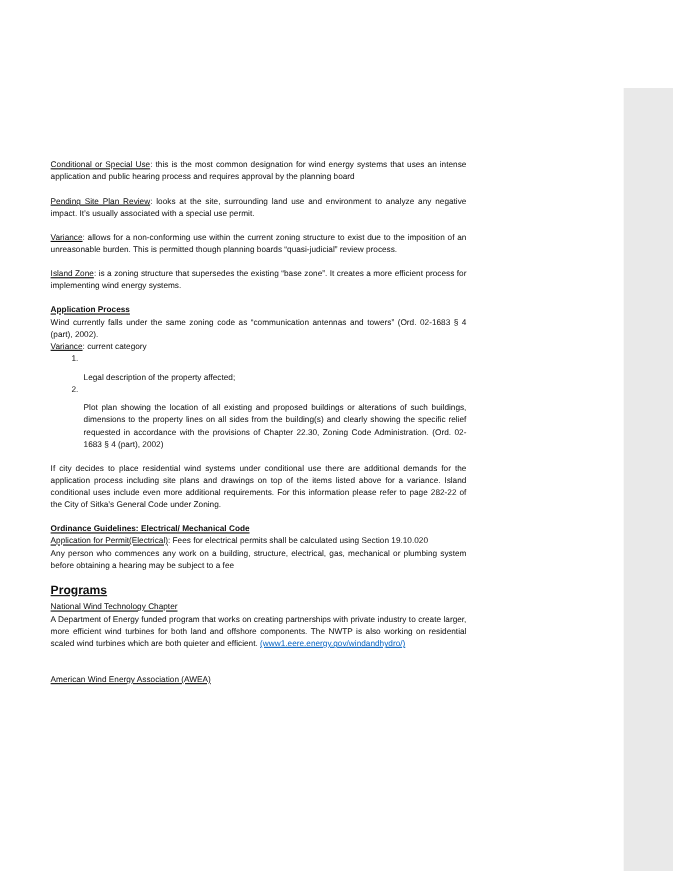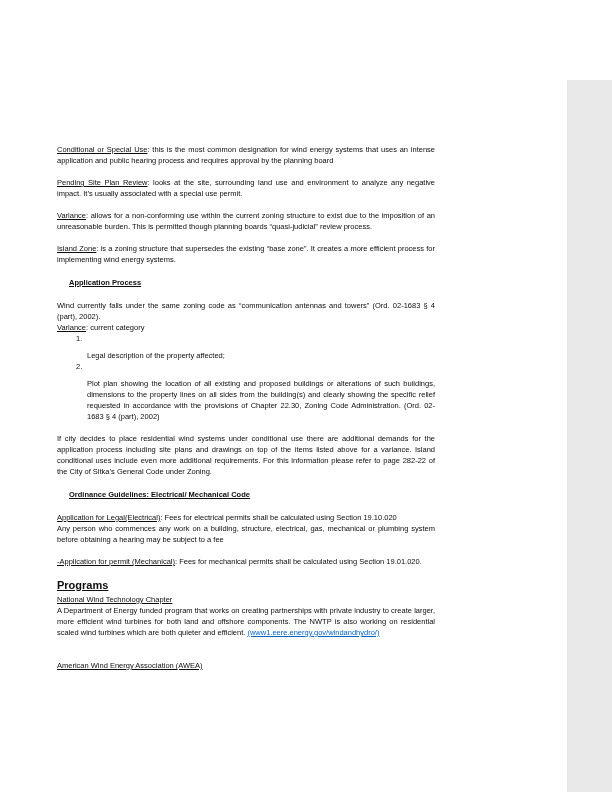--- a/index.html
+++ b/index.html
@@ -6,29 +6,29 @@
   html, body { margin: 0; padding: 0; }
   body {
     width: 612px; height: 792px;
     background: #ffffff;
     font-family: "Liberation Sans", sans-serif;
     color: #0d0d0d;
   }
   .page { position: relative; width: 612px; height: 792px; background: #ffffff; overflow: hidden; }
   .edge-band { position: absolute; left: 567px; top: 80px; width: 45px; height: 712px; background: #e9e9e9; }
   .content {
-    position: absolute; left: 57px; top: 144px; width: 378px;
+    position: absolute; left: 46px; top: 144px; width: 378px;
     font-size: 7.5px; line-height: 11px;
   }
   .para { margin: 0 0 11px 0; text-align: justify; }
   .tight { margin-bottom: 0; }
   .u { text-decoration: underline; }
   .h-section {
     font-size: 7.5px; line-height: 11px; font-weight: bold;
-    text-decoration: underline; margin: 12px;
+    text-decoration: underline; margin: 0;
   }
   .h-programs {
     font-size: 11px; line-height: 14px; font-weight: bold;
     text-decoration: underline; margin: 5px 0 2px 0;
   }
   .list-row { display: flex; margin: 0; }
   .list-num { flex: 0 0 11px; margin-left: 19px; }
   .list-text { flex: 1; text-align: justify; margin-top: 17px; }
   .mb { margin-bottom: 11px; }
   .link { color: #0563C1; text-decoration: underline; cursor: pointer; }
@@ -63,25 +63,24 @@
     <div class="list-row mb">
       <span class="list-num">2.</span>
       <span class="list-text">Plot plan showing the location of all existing and proposed buildings or alterations of such buildings, dimensions to the property lines on all sides from the building(s) and clearly showing the specific relief requested in accordance with the provisions of Chapter 22.30, Zoning Code Administration. (Ord. 02-1683 § 4 (part), 2002)</span>
     </div>
 
 
     <p class="para">If city decides to place residential wind systems under conditional use there are additional demands for the application process including site plans and drawings on top of the items listed above for a variance. Island conditional uses include even more additional requirements.  For this information please refer to page 282-22 of the City of Sitka’s General Code under Zoning.</p>
 
     <h2 class="h-section">Ordinance Guidelines: Electrical/ Mechanical Code</h2>
 
-    <p class="para tight"><span class="u">Application for Legal(Electrical)</span><span>: Fees for electrical permits shall be calculated using Section 19.10.020</span></p>
+    <p class="para tight"><span class="u">Application for Permit(Electrical)</span><span>: Fees for electrical permits shall be calculated using Section 19.10.020</span></p>
 
     <p class="para">Any person who commences any work on a building, structure, electrical, gas, mechanical or plumbing system before obtaining a hearing may be subject to a fee</p>
 
-    <p class="para"><span class="u">-Application for permit (Mechanical)</span><span>: Fees for mechanical permits shall be calculated using Section 19.01.020.</span></p>
 
     <h1 class="h-programs">Programs</h1>
 
     <p class="para tight"><span class="u">National Wind Technology Chapter</span></p>
 
     <p class="para"><span>A Department of Energy funded program that works on creating partnerships with private industry to create larger, more efficient wind turbines for both land and offshore components.  The NWTP is also working on residential scaled wind turbines which are both quieter and efficient. </span><a class="link">(www1.eere.energy.gov/windandhydro/)</a></p>
 
     <p class="para awea"><span class="u">American Wind Energy Association (AWEA)</span></p>
 
   </div>

